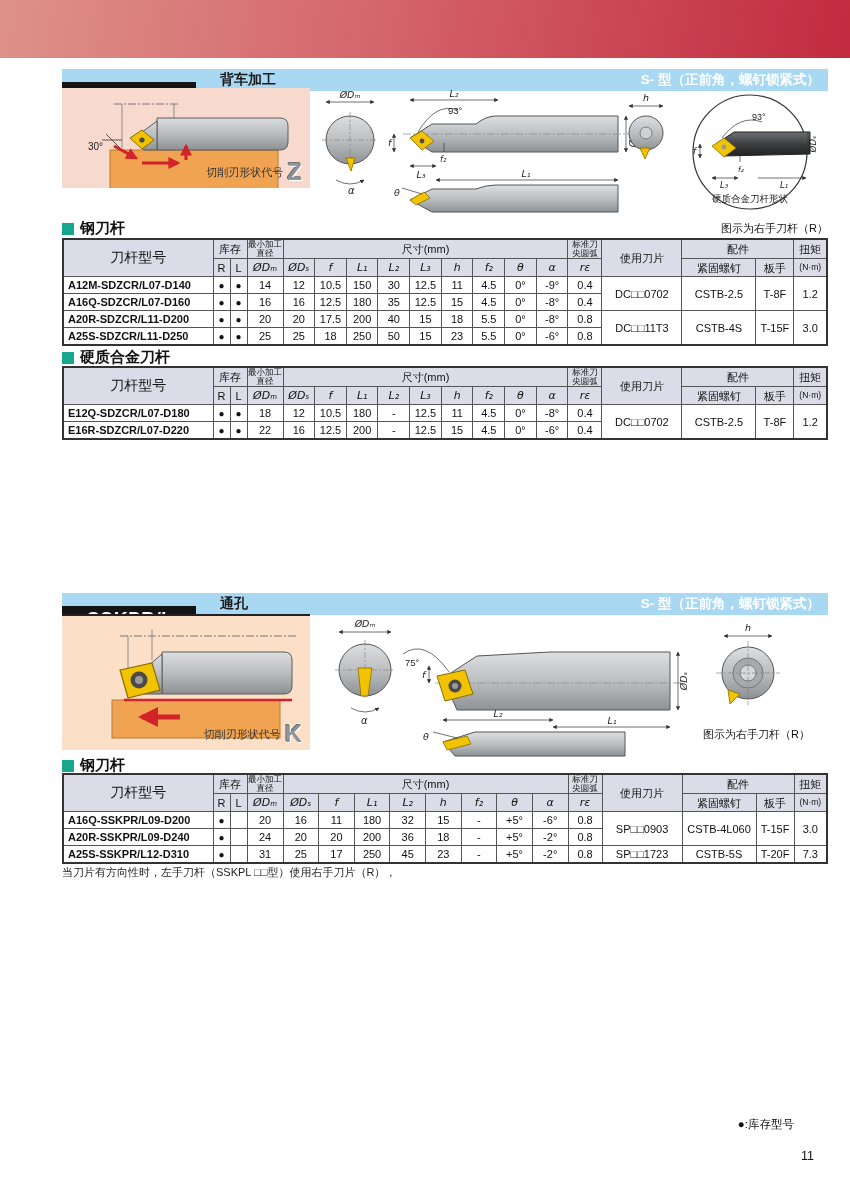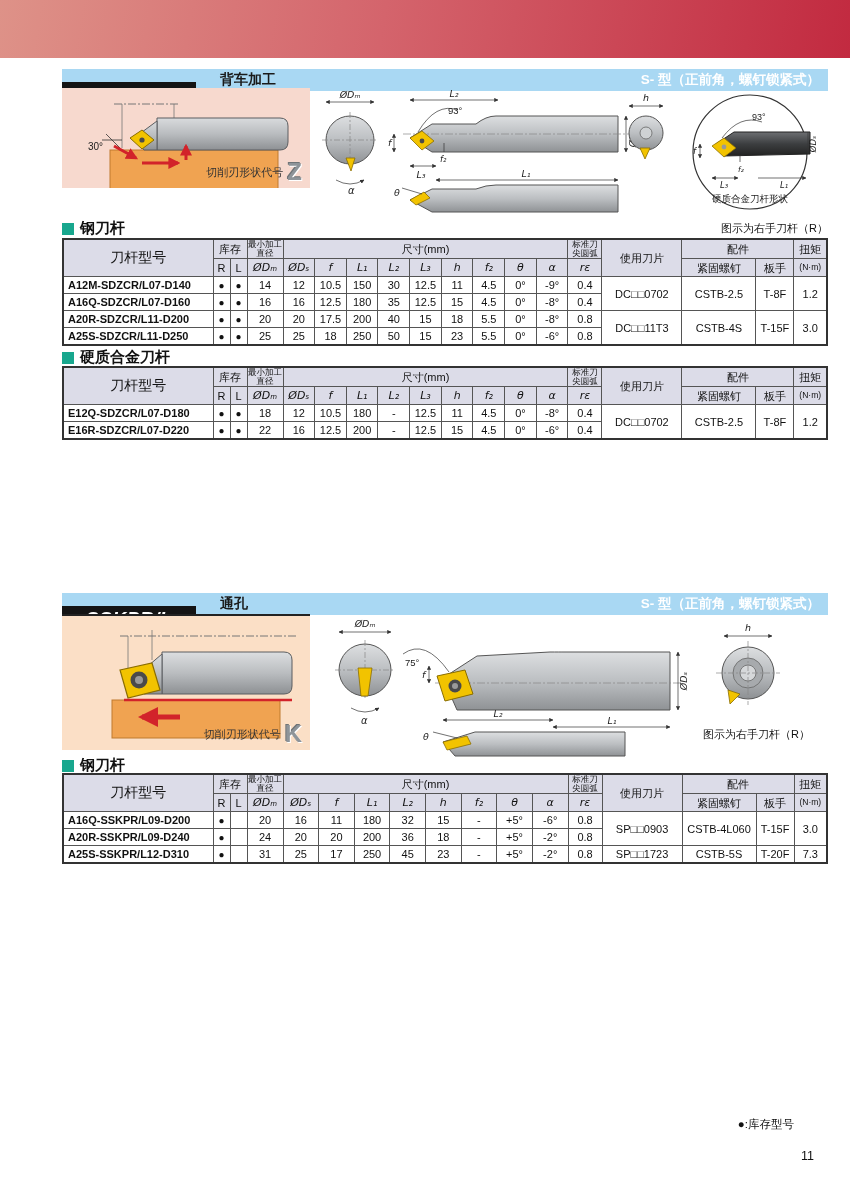--- a/index.html
+++ b/index.html
@@ -624,17 +624,18 @@
           <td>0.8</td>
           <td rowspan="1">SP□□1723</td>
           <td rowspan="1">CSTB-5S</td>
           <td rowspan="1">T-20F</td>
           <td rowspan="1">7.3</td>
         </tr>
       </tbody>
     </table>
 
   <div class="footnote" style="top:864px;">
+    <div>当刀片有方向性时，左手刀杆（SSKPL □□型）使用右手刀片（R），</div>
   </div>
 
   <div class="legend">●:库存型号</div>
   <div class="pagenum">11</div>
 </div>
 
 </body></html>

